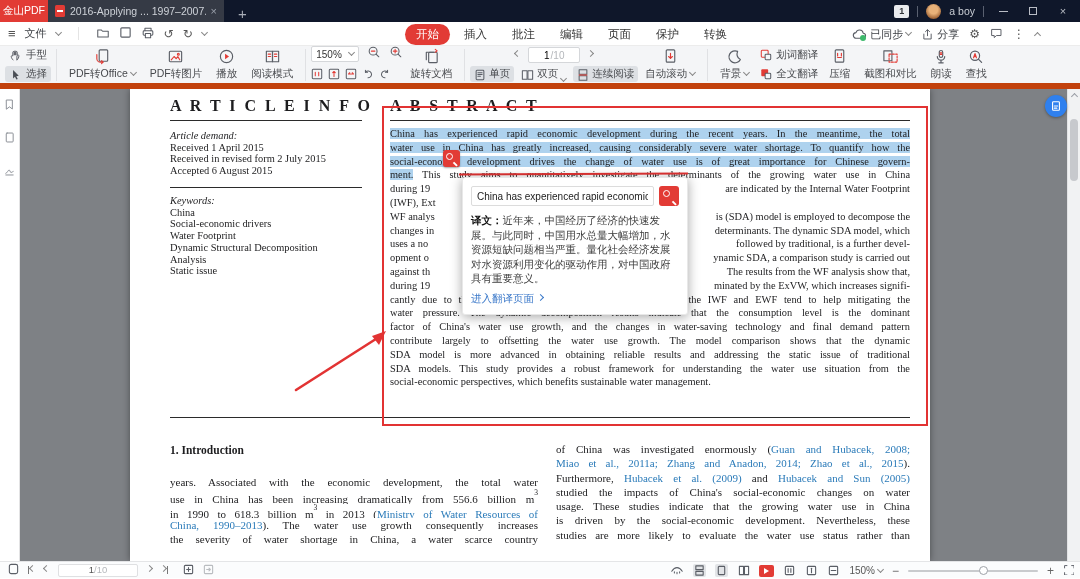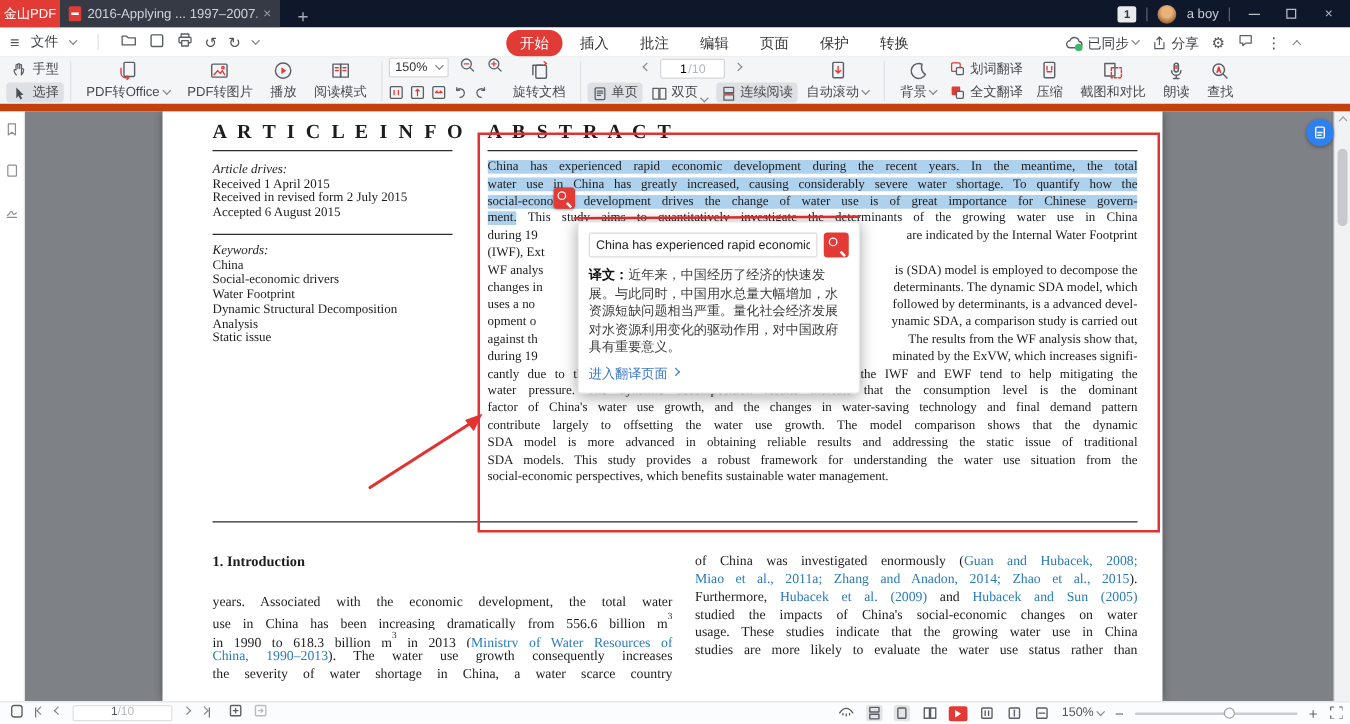--- a/index.html
+++ b/index.html
@@ -448,21 +448,21 @@
           <path d="M3.5 11.5c2-.5 2.5-4 4-4s1 3 2.5 3 1.5-1.5 2.5-1.5"></path>
           <path d="M3.5 13.5h9"></path>
         </svg></span>
   </div>
 
   <div class="page">
 
     <div class="ph" style="left:40px;top:8px">A R T I C L E   I N F O</div>
     <div class="rule" style="left:40px;top:31px;width:192px"></div>
     <div class="ailist" style="top:41px" id="history-list">
-        <div class="ai-it">Article drives:</div>
+        <div class="ai-it">Article demand:</div>
         <div>Received 1 April 2015</div>
         <div>Received in revised form 2 July 2015</div>
         <div>Accepted 6 August 2015</div>
       </div>
     <div class="rule" style="left:40px;top:98px;width:192px"></div>
     <div class="ailist" style="top:106px" id="keywords-list">
         <div class="ai-it">Keywords:</div>
         <div>China</div>
         <div>Social-economic drivers</div>
         <div>Water Footprint</div>
@@ -488,21 +488,21 @@
         <div class="abs-line split">
           <span>WF analys</span>
           <span>is (SDA) model is employed to decompose the</span>
         </div>
         <div class="abs-line split">
           <span>changes in</span>
           <span>determinants. The dynamic SDA model, which</span>
         </div>
         <div class="abs-line split">
           <span>uses a no</span>
-          <span>followed by determinants, is a advanced devel-</span>
+          <span>followed by traditional, is a further devel-</span>
         </div>
         <div class="abs-line split">
           <span>opment o</span>
           <span>ynamic SDA, a comparison study is carried out</span>
         </div>
         <div class="abs-line split">
           <span>against th</span>
           <span>The results from the WF analysis show that,</span>
         </div>
         <div class="abs-line split">
@@ -526,20 +526,21 @@
         <div class="col-line"><span>in 1990 to 618.3 billion m</span><sup>3</sup><span> in 2013 (</span><span class="doclink">Ministry of Water Resources of</span></div>
         <div class="col-line"><span class="doclink">China, 1990–2013</span><span>). The water use growth consequently increases</span></div>
         <div class="col-line"><span>the severity of water shortage in China, a water scarce country</span></div>
       </div>
     <div class="colblock" style="left:426px;top:353px;width:354px;height:119px" id="right-col">
         <div class="col-line"><span>of China was investigated enormously (</span><span class="doclink">Guan and Hubacek, 2008;</span></div>
         <div class="col-line"><span class="doclink">Miao et al., 2011a; Zhang and Anadon, 2014; Zhao et al., 2015</span><span>).</span></div>
         <div class="col-line"><span>Furthermore, </span><span class="doclink">Hubacek et al. (2009)</span><span> and </span><span class="doclink">Hubacek and Sun (2005)</span></div>
         <div class="col-line"><span>studied the impacts of China's social-economic changes on water</span></div>
         <div class="col-line"><span>usage. These studies indicate that the growing water use in China</span></div>
+        <div class="col-line"><span>is driven by the social-economic development. Nevertheless, these</span></div>
         <div class="col-line"><span>studies are more likely to evaluate the water use status rather than</span></div>
       </div>
   </div>
 
   <div class="red-rect"></div>
   <div class="strike"></div>
   <svg class="arrow" width="115" height="72">
     <line x1="16" y1="66" x2="99" y2="13" stroke="#e23333" stroke-width="2.6"></line>
     <polygon points="106,7 92,12 99,21" fill="#e23333" stroke="none"></polygon>
   </svg>

